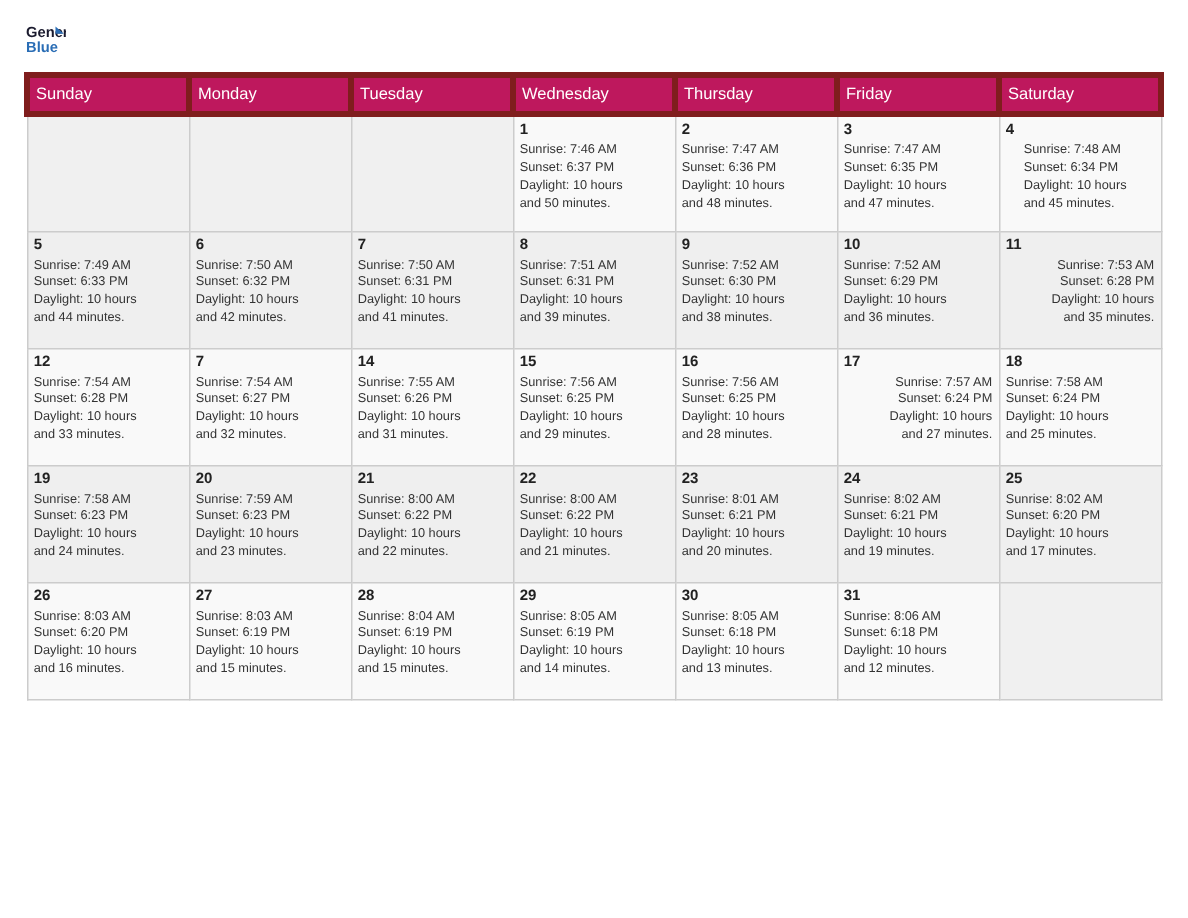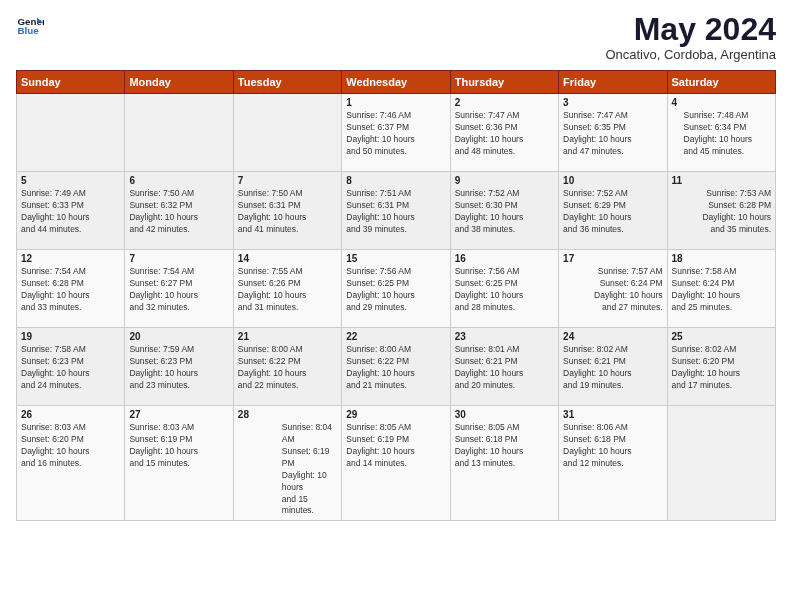--- a/index.html
+++ b/index.html
@@ -42,27 +42,27 @@
     .subtitle {
       font-size: 13px;
       color: #333;
     }
     table {
       width: 100%;
       border-collapse: collapse;
       table-layout: fixed;
     }
     thead tr th {
-      background-color: #c2410c;
+      background-color: #be185d;
       color: #fff;
       font-size: 11px;
-      font-weight: bold;
+      font-weight: normal;
       padding: 5px 4px;
       text-align: left;
-      border: 1px solid #7f1d1d;
+      border: 4px solid #7f1d1d;
     }
     tbody tr td {
       border: 1px solid #ccc;
       vertical-align: top;
       padding: 3px 4px;
       font-size: 9px;
       color: #222;
       height: 78px;
       background: #fff;
     }
@@ -92,24 +92,20 @@
 <div class="page">
 
 <div class="header">
   <div class="logo">
     <svg class="logo-icon" viewBox="0 0 40 40">
       <text x="2" y="18" font-size="14" font-weight="bold" fill="#1a1a2e" font-family="Arial">General</text>
       <text x="2" y="32" font-size="14" font-weight="bold" fill="#2a6db5" font-family="Arial">Blue</text>
       <polygon points="30,8 38,15 30,15" fill="#2a6db5"></polygon>
     </svg>
   </div>
-  <div class="title-block">
-    <div class="main-title">May 2024</div>
-    <div class="subtitle">Oncativo, Cordoba, Argentina</div>
-  </div>
 </div>
 
 <table>
   <thead>
     <tr id="header-row">
           <th>Sunday</th>
           <th>Monday</th>
           <th>Tuesday</th>
           <th>Wednesday</th>
           <th>Thursday</th>
@@ -314,21 +310,21 @@
           </td>
           <td>
             <span class="day-num">27</span>
             <div class="day-info" style="white-space: pre-line;">Sunrise: 8:03 AM
 Sunset: 6:19 PM
 Daylight: 10 hours
 and 15 minutes.</div>
           </td>
           <td>
             <span class="day-num">28</span>
-            <div class="day-info" style="white-space: pre-line; margin-left: 44px;">Sunrise: 8:04 AM
+            <div class="day-info" style="white-space: pre-line;">Sunrise: 8:04 AM
 Sunset: 6:19 PM
 Daylight: 10 hours
 and 15 minutes.</div>
           </td>
           <td>
             <span class="day-num">29</span>
             <div class="day-info" style="white-space: pre-line;">Sunrise: 8:05 AM
 Sunset: 6:19 PM
 Daylight: 10 hours
 and 14 minutes.</div>

